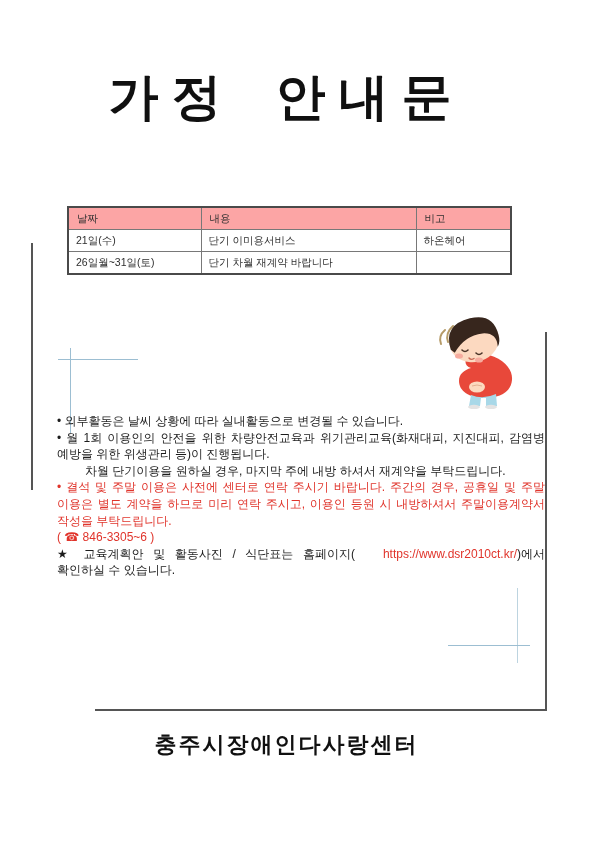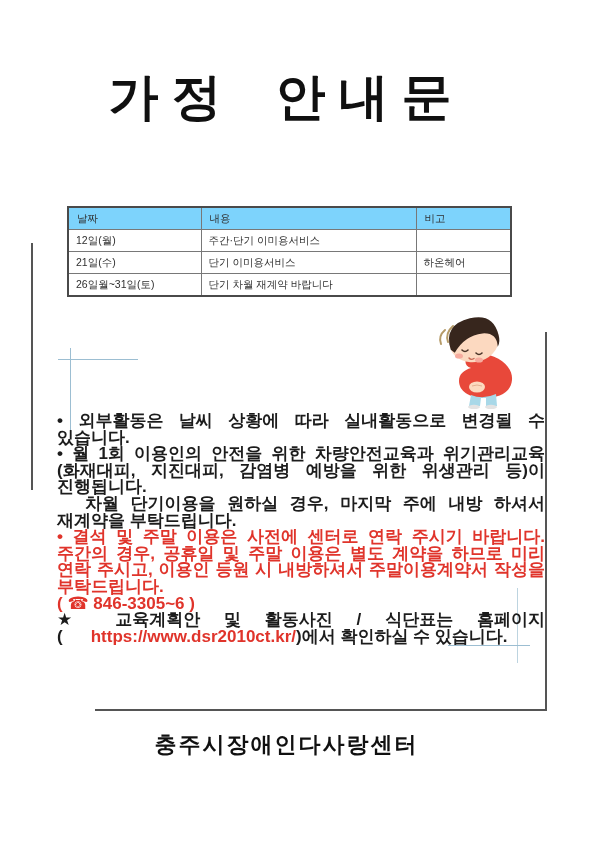--- a/index.html
+++ b/index.html
@@ -14,24 +14,24 @@
   table.schedule{
     position:absolute;left:67px;top:206px;width:443px;
     border-collapse:collapse;table-layout:fixed;
     font-size:10.5px;color:#2e2e2e;border:2px solid #4a4a4a;
   }
   table.schedule th,table.schedule td{
     border:1px solid #787878;height:20px;padding:1px 4px 0 7px;
     text-align:left;font-weight:400;vertical-align:middle;
     white-space:nowrap;overflow:hidden;
   }
-  table.schedule thead th{background:#7dd3fc;padding-left:8px;}
+  table.schedule thead th{background:#fca5a5;padding-left:8px;}
   .notices{
     position:absolute;left:57px;top:413px;width:488px;
-    font-size:17px;font-weight:700;line-height:16.6px;color:#1c1c1c;
+    font-size:12px;font-weight:400;line-height:16.6px;color:#1c1c1c;
     text-align:justify;word-break:keep-all;
   }
   .notices p{margin:0;}
   .illustration{position:absolute;left:428px;top:305px;width:90px;height:104px;}
   .hline,.vline{position:absolute;}
   .footer{
     position:absolute;top:730px;left:0;width:100%;text-align:center;
     font-family:"Liberation Serif","DejaVu Serif",serif;
     font-size:22px;font-weight:600;letter-spacing:2px;color:#101010;
   }
@@ -50,25 +50,20 @@
         <col style="width:95px">
     </colgroup>
     <thead>
         <tr id="schedule-head">
           <th>날짜</th>
           <th>내용</th>
           <th>비고</th>
         </tr>
       </thead>
     <tbody id="schedule-body">
-        <tr>
-          <td>12일(월)</td>
-          <td>주간·단기 이미용서비스</td>
-          <td></td>
-        </tr>
         <tr>
           <td>21일(수)</td>
           <td>단기 이미용서비스</td>
           <td>하온헤어</td>
         </tr>
         <tr>
           <td>26일월~31일(토)</td>
           <td>단기 차월 재계약 바랍니다</td>
           <td></td>
         </tr>

